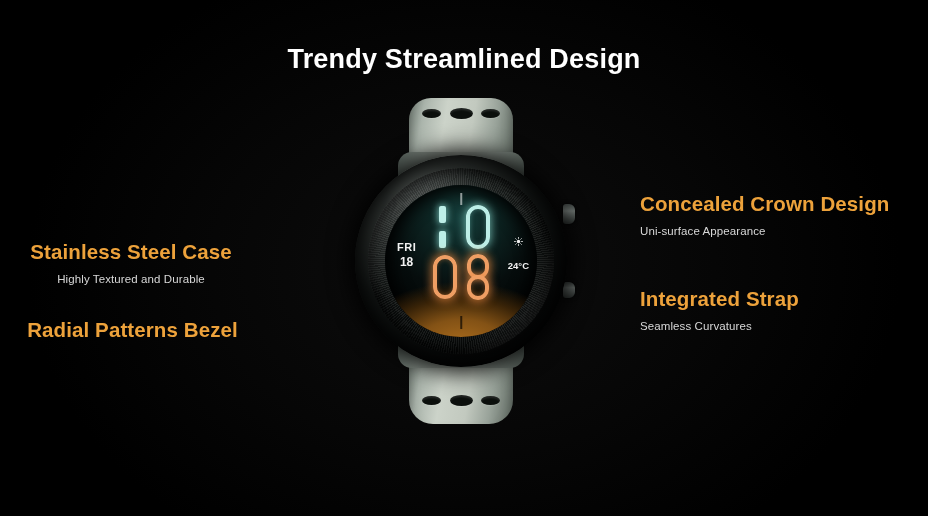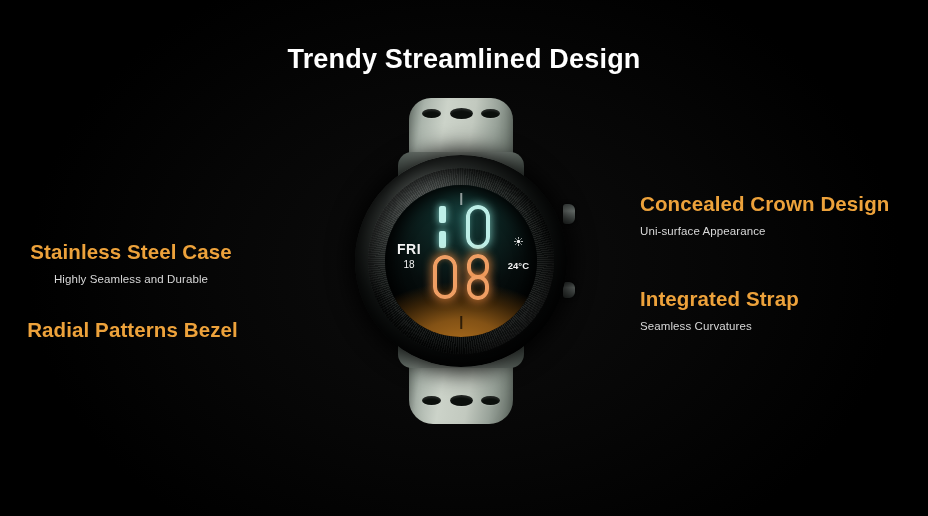--- a/index.html
+++ b/index.html
@@ -326,22 +326,22 @@
   
   #date-widget {
     position: absolute;
     left: 12px;
     top: 56px;
     text-align: center;
     color: #f2f2f2;
     line-height: 1.25;
     z-index: 6;
   }
-  #date-widget .dw-dow { font-size: 14px; font-weight: bold; letter-spacing: 0.5px; }
-  #date-widget .dw-day { font-size: 10px; font-weight: normal; }
+  #date-widget .dw-dow { font-size: 11px; font-weight: bold; letter-spacing: 0.5px; }
+  #date-widget .dw-day { font-size: 12px; font-weight: bold; }
 
   
   #weather-widget {
     position: absolute;
     right: 8px;
     top: 52px;
     text-align: center;
     color: #f2f2f2;
     z-index: 6;
   }
@@ -355,21 +355,21 @@
 </style>
 </head>
 <body>
 
 <div id="stage">
 
   <div class="title">Trendy Streamlined Design</div>
 
   <div class="feature left" id="feat-stainless">
     <div class="f-title">Stainless Steel Case</div>
-    <div class="f-sub">Highly Seamless and Durable</div>
+    <div class="f-sub">Highly Textured and Durable</div>
   </div>
 
   <div class="feature left" id="feat-bezel">
     <div class="f-title">Radial Patterns Bezel</div>
   </div>
 
   <div class="feature right" id="feat-strap">
     <div class="f-title">Integrated Strap</div>
     <div class="f-sub">Seamless Curvatures</div>
   </div>

